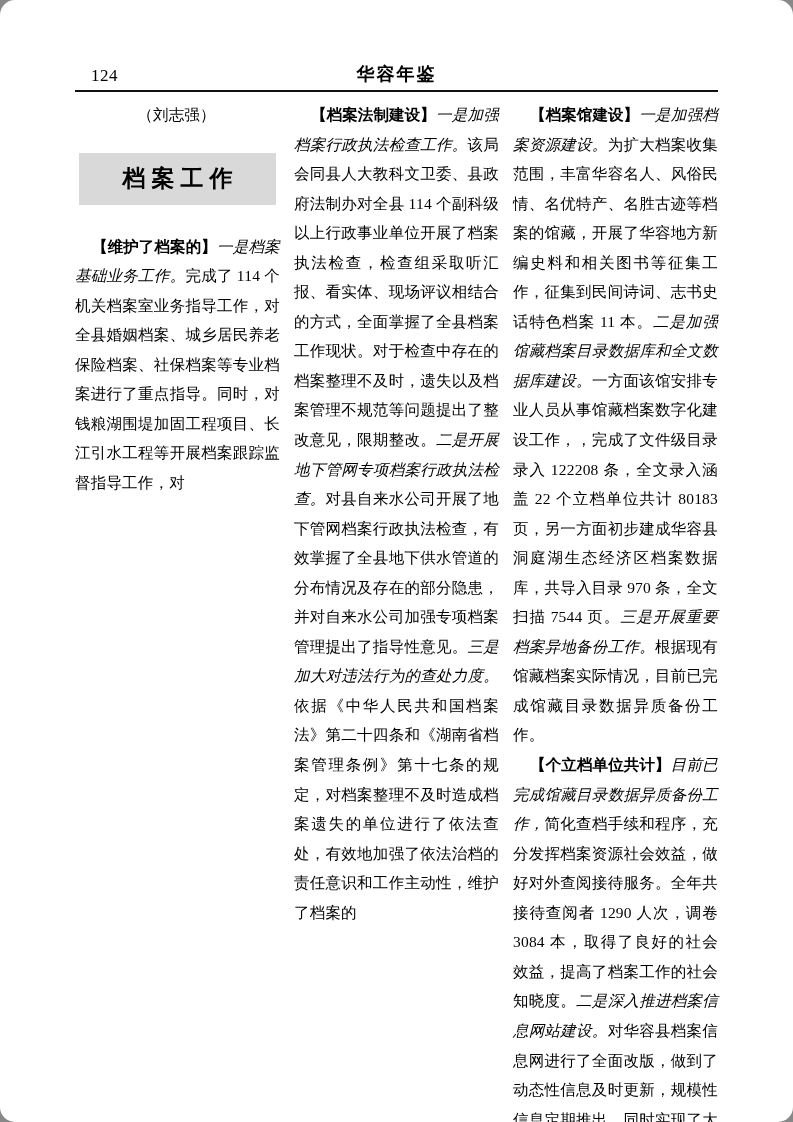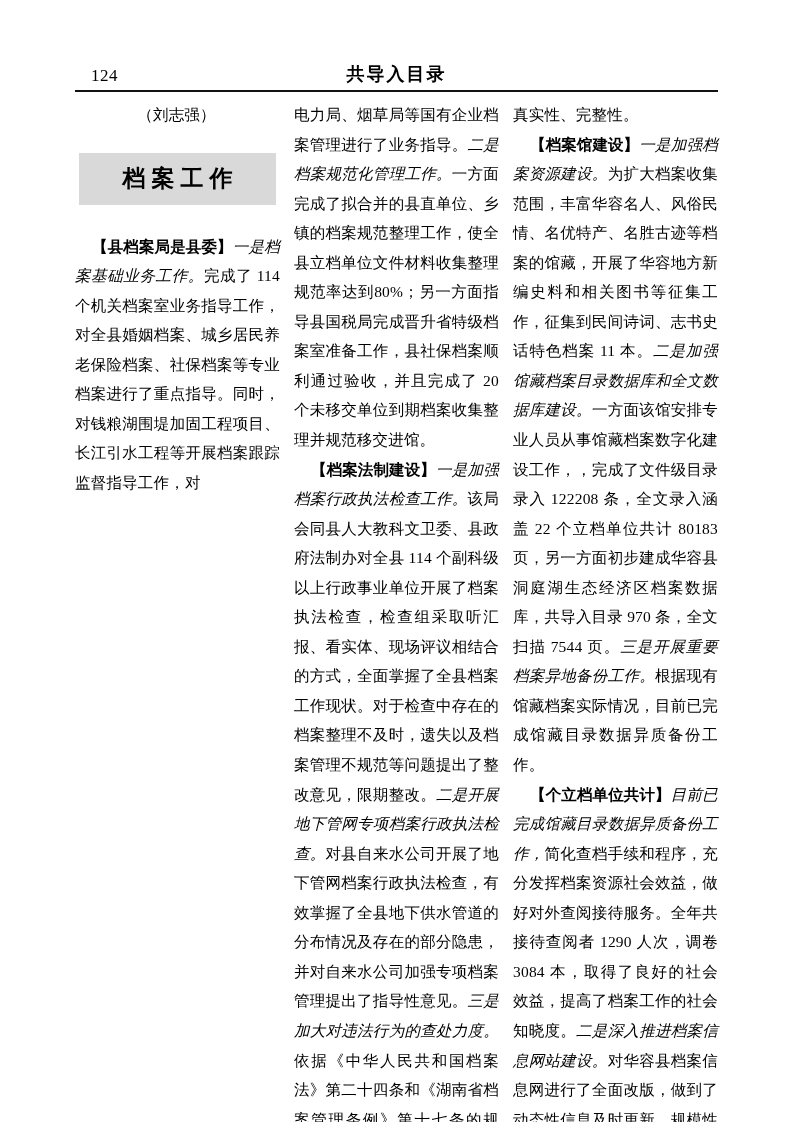--- a/index.html
+++ b/index.html
@@ -8,20 +8,21 @@
     font-family: "Liberation Serif", "DejaVu Serif", serif;
   }
   .page {
     position: relative;
     width: 793px;
     height: 1122px;
     margin: 0 auto;
     background: #ffffff;
     color: #000;
     overflow: hidden;
+    border-radius: 15px;
   }
   .header {
     position: absolute;
     top: 62px;
     left: 75px;
     right: 75px;
     height: 28px;
     border-bottom: 2px solid #111;
   }
   .page-number {
@@ -87,39 +88,37 @@
     line-height: 1;
   }
 </style>
 </head>
 <body>
 
 <div class="page">
 
   <div class="header">
     <span class="page-number">124</span>
-    <span class="page-title">共导入目录</span>
+    <span class="page-title">华容年鉴</span>
   </div>
 
   <div class="columns">
 
     <div class="col">
       <p class="signature">（刘志强）</p>
       <div class="section-box">
         <span>档案工作</span>
       </div>
-      <p class="indented"><span class="label">【县档案局是县委】</span><span class="kai">一是档案基础业务工作。</span><span>完成了 114 个机关档案室业务指导工作，对全县婚姻档案、城乡居民养老保险档案、社保档案等专业档案进行了重点指导。同时，对钱粮湖围堤加固工程项目、长江引水工程等开展档案跟踪监督指导工作，对</span></p>
+      <p class="indented"><span class="label">【维护了档案的】</span><span class="kai">一是档案基础业务工作。</span><span>完成了 114 个机关档案室业务指导工作，对全县婚姻档案、城乡居民养老保险档案、社保档案等专业档案进行了重点指导。同时，对钱粮湖围堤加固工程项目、长江引水工程等开展档案跟踪监督指导工作，对</span></p>
     </div>
 
     <div class="col">
-      <p><span>电力局、烟草局等国有企业档案管理进行了业务指导。</span><span class="kai">二是档案规范化管理工作。</span><span>一方面完成了拟合并的县直单位、乡镇的档案规范整理工作，使全县立档单位文件材料收集整理规范率达到80%；另一方面指导县国税局完成晋升省特级档案室准备工作，县社保档案顺利通过验收，并且完成了 20 个未移交单位到期档案收集整理并规范移交进馆。</span></p>
       <p class="indented"><span class="label">【档案法制建设】</span><span class="kai">一是加强档案行政执法检查工作。</span><span>该局会同县人大教科文卫委、县政府法制办对全县 114 个副科级以上行政事业单位开展了档案执法检查，检查组采取听汇报、看实体、现场评议相结合的方式，全面掌握了全县档案工作现状。对于检查中存在的档案整理不及时，遗失以及档案管理不规范等问题提出了整改意见，限期整改。</span><span class="kai">二是开展地下管网专项档案行政执法检查。</span><span>对县自来水公司开展了地下管网档案行政执法检查，有效掌握了全县地下供水管道的分布情况及存在的部分隐患，并对自来水公司加强专项档案管理提出了指导性意见。</span><span class="kai">三是加大对违法行为的查处力度。</span><span>依据《中华人民共和国档案法》第二十四条和《湖南省档案管理条例》第十七条的规定，对档案整理不及时造成档案遗失的单位进行了依法查处，有效地加强了依法治档的责任意识和工作主动性，维护了档案的</span></p>
     </div>
 
     <div class="col">
-      <p><span>真实性、完整性。</span></p>
       <p class="indented"><span class="label">【档案馆建设】</span><span class="kai">一是加强档案资源建设。</span><span>为扩大档案收集范围，丰富华容名人、风俗民情、名优特产、名胜古迹等档案的馆藏，开展了华容地方新编史料和相关图书等征集工作，征集到民间诗词、志书史话特色档案 11 本。</span><span class="kai">二是加强馆藏档案目录数据库和全文数据库建设。</span><span>一方面该馆安排专业人员从事馆藏档案数字化建设工作，，完成了文件级目录录入 122208 条，全文录入涵盖 22 个立档单位共计 80183 页，另一方面初步建成华容县洞庭湖生态经济区档案数据库，共导入目录 970 条，全文扫描 7544 页。</span><span class="kai">三是开展重要档案异地备份工作。</span><span>根据现有馆藏档案实际情况，目前已完成馆藏目录数据异质备份工作。</span></p>
       <p class="indented"><span class="label">【个立档单位共计】</span><span class="kai">目前已完成馆藏目录数据异质备份工作，</span><span>简化查档手续和程序，充分发挥档案资源社会效益，做好对外查阅接待服务。全年共接待查阅者 1290 人次，调卷 3084 本，取得了良好的社会效益，提高了档案工作的社会知晓度。</span><span class="kai">二是深入推进档案信息网站建设。</span><span>对华容县档案信息网进行了全面改版，做到了动态性信息及时更新，规模性信息定期推出，同时实现了大部分已公开信息目录、开放档案目录以及部分全文信息网上查询。</span></p>
 
     </div>
 
   </div>
 </div>
 
 </body></html>

